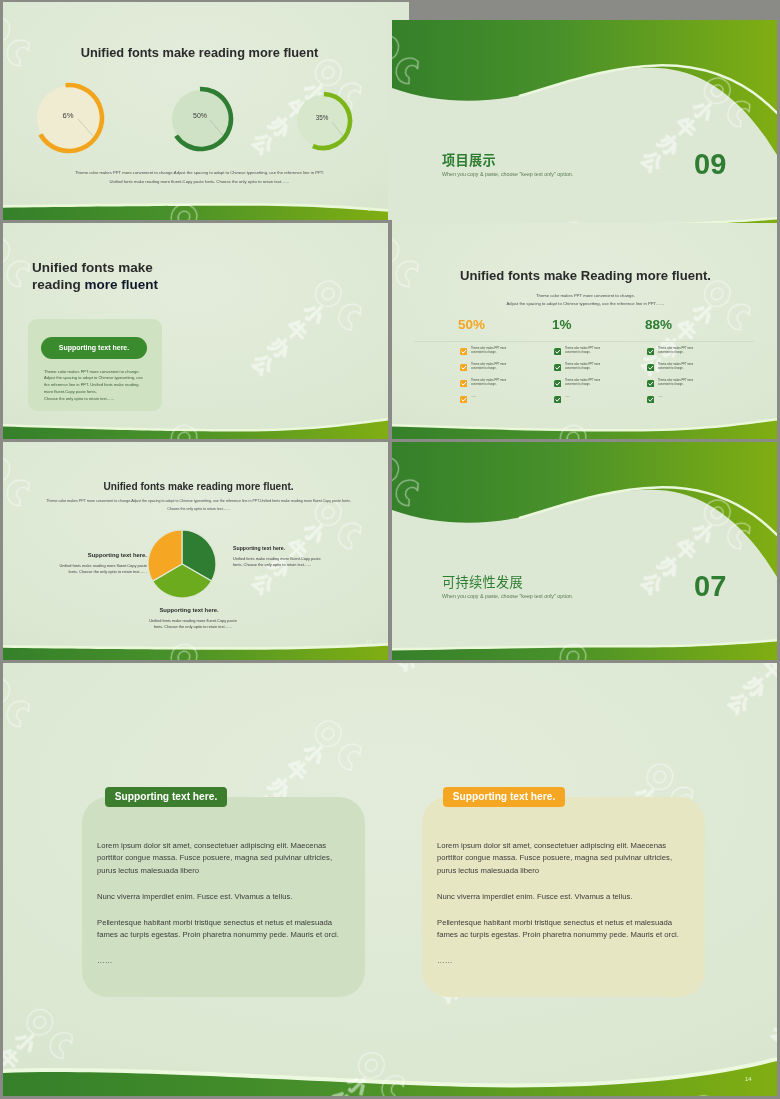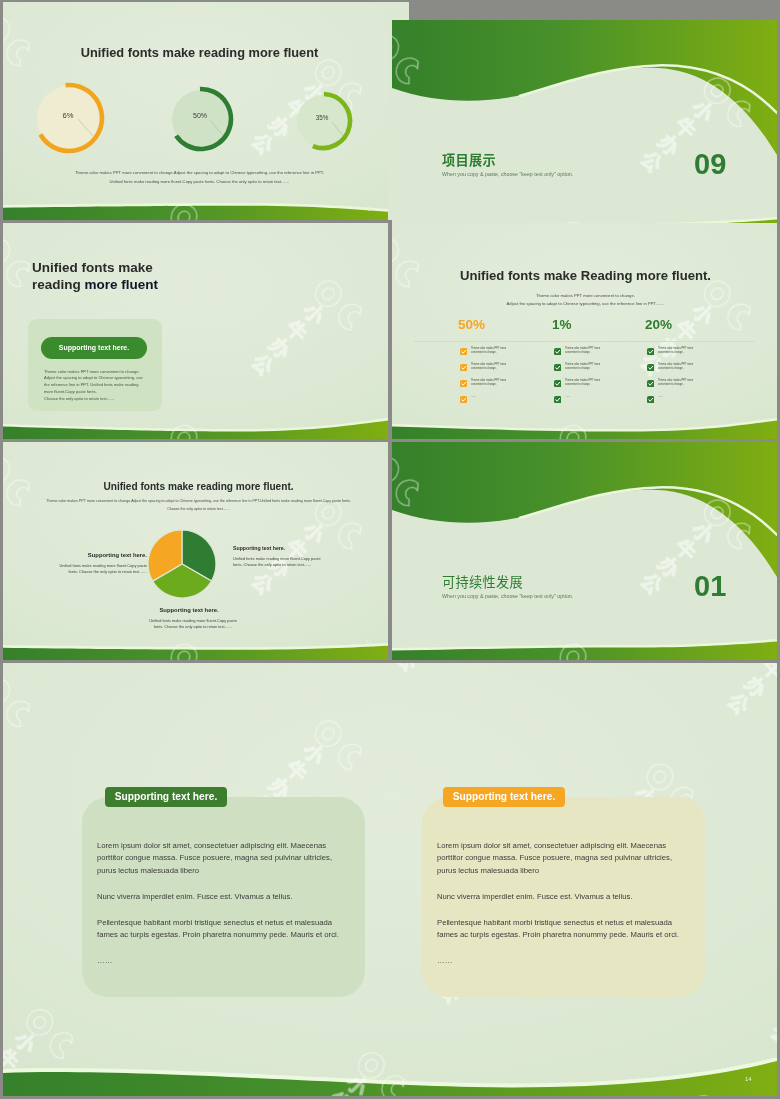--- a/index.html
+++ b/index.html
@@ -124,21 +124,21 @@
         <path d="M0 203.6 C 116 207.3, 173 208.6, 239 208.6 C 308 208.6, 346 202.5, 385 197.6 L385 216 L0 216 Z" fill="url(#gw)"></path>
       </svg>
 <svg class="sv" width="385" height="216">
         <rect width="385" height="216" fill="url(#wmpat)"></rect>
       </svg>
 <div class="ttl" style="left:1px;top:45px;width:385px;text-align:center;font-size:13.1px;">Unified fonts make Reading more fluent.</div>
 <div class="cap" style="left:1px;top:70px;width:385px;text-align:center;font-size:4.2px;">Theme color makes PPT more convenient to change.</div>
 <div class="cap" style="left:1px;top:77.5px;width:385px;text-align:center;font-size:4.2px;">Adjust the spacing to adapt to Chinese typesetting, use the reference line in PPT……</div>
 <div class="abs" style="left:66px;top:93.5px;font-size:13.5px;font-weight:bold;color:#f5a623;">50%</div>
 <div class="abs" style="left:160px;top:93.5px;font-size:13.5px;font-weight:bold;color:#2e7d32;">1%</div>
-<div class="abs" style="left:253px;top:93.5px;font-size:13.5px;font-weight:bold;color:#2e7d32;">20%</div>
+<div class="abs" style="left:253px;top:93.5px;font-size:13.5px;font-weight:bold;color:#2e7d32;">88%</div>
 <div class="abs" style="left:22px;top:118px;width:340px;height:1px;background:#cfdcc6;"></div>
 <svg class="abs" style="left:68px;top:125px" width="7.4" height="7.4" viewBox="0 0 8 8">
         <rect x="0" y="0" width="8" height="8" rx="2" fill="#f5a623"></rect>
         <path d="M2 4.1 L3.4 5.6 L6.1 2.5" stroke="#ffffff" stroke-width="1.05" fill="none" stroke-linecap="round" stroke-linejoin="round"></path>
       </svg>
 <div class="abs" style="left:79px;top:124.4px;font-size:2.6px;color:#3e4a3a;white-space:nowrap;">Theme color makes PPT more</div>
 <div class="abs" style="left:79px;top:128.4px;font-size:2.6px;color:#3e4a3a;white-space:nowrap;">convenient to change.</div>
 <svg class="abs" style="left:68px;top:141px" width="7.4" height="7.4" viewBox="0 0 8 8">
         <rect x="0" y="0" width="8" height="8" rx="2" fill="#f5a623"></rect>
         <path d="M2 4.1 L3.4 5.6 L6.1 2.5" stroke="#ffffff" stroke-width="1.05" fill="none" stroke-linecap="round" stroke-linejoin="round"></path>
@@ -239,21 +239,21 @@
  <path d="M 0 0 L 385 0 L 385 135 C 352 80, 312 50, 266 48 C 222 46, 186 58, 148 70 C 108 83, 50 86, 0 68 Z" fill="url(#gw)"></path>
  <path d="M 128 75.8 C 168 64.5, 214 46.6, 266 45.4 C 312 44.4, 352 59, 385 93" fill="none" stroke="#eaf7dc" stroke-width="2.5" stroke-linecap="round"></path>
  <path d="M0 206.0 C 116 203.8, 173 203.0, 239 203.0 C 308 203.0, 346 199.7, 385 197.0 L385 218 L0 218 Z" fill="#eaf7d9"></path>
         <path d="M0 208.6 C 116 206.3, 173 205.6, 239 205.6 C 308 205.6, 346 202.3, 385 199.6 L385 218 L0 218 Z" fill="url(#gw)"></path>
 </svg>
 <svg class="sv" width="385" height="218">
         <rect width="385" height="218" fill="url(#wmpat)"></rect>
       </svg>
 <div class="abs cjk" style="left:50px;top:130px;font-size:13.2px;font-weight:normal;color:#2e7d32;letter-spacing:0.3px;">可持续性发展</div>
 <div class="abs" style="left:50px;top:150.5px;font-size:5.3px;color:#5a7a52;">When you copy &amp; paste, choose "keep text only" option.</div>
-<div class="abs" style="left:302px;top:128px;font-size:29px;font-weight:bold;color:#2e7d32;">01</div>
+<div class="abs" style="left:302px;top:128px;font-size:29px;font-weight:bold;color:#2e7d32;">07</div>
 </div>
 <div class="slide" style="left:3px;top:663px;width:774px;height:433px;">
 <svg class="sv" width="774" height="433">
         <rect width="774" height="433" fill="url(#bgrad)"></rect>
       </svg>
 <svg class="sv" width="774" height="433">
  <path d="M0 406 C 120 401, 330 417, 470 420 C 600 422.5, 700 413, 774 394 L774 433 L0 433 Z" fill="#edf9de"></path>
  <path d="M0 410 C 120 405, 330 421, 470 424 C 600 426.5, 700 417, 774 398 L774 433 L0 433 Z" fill="url(#gw)"></path>
 </svg>
 <svg class="sv" width="774" height="433">

